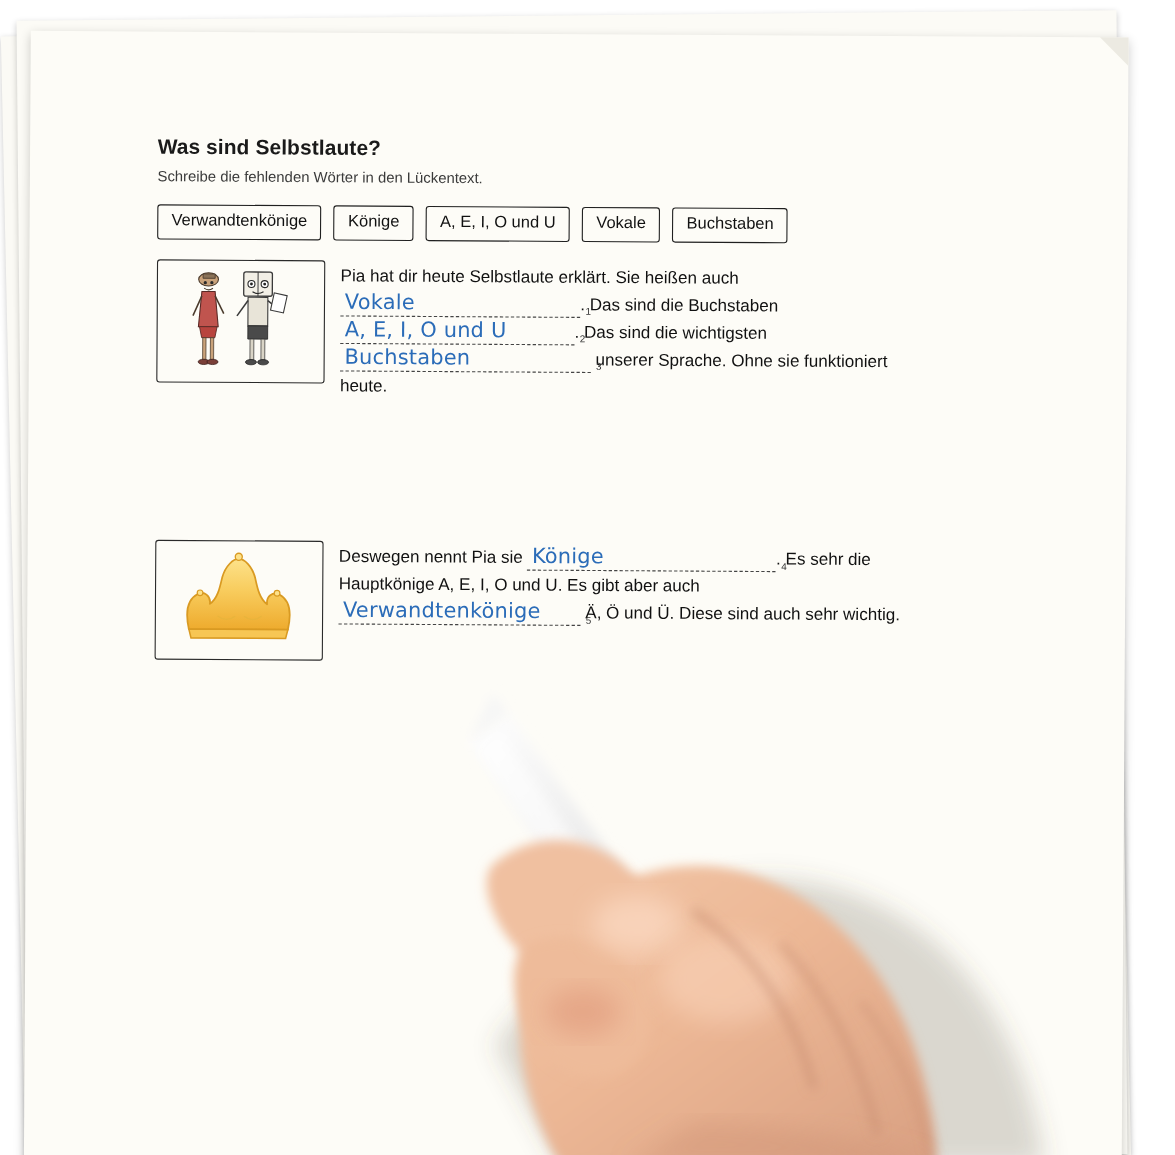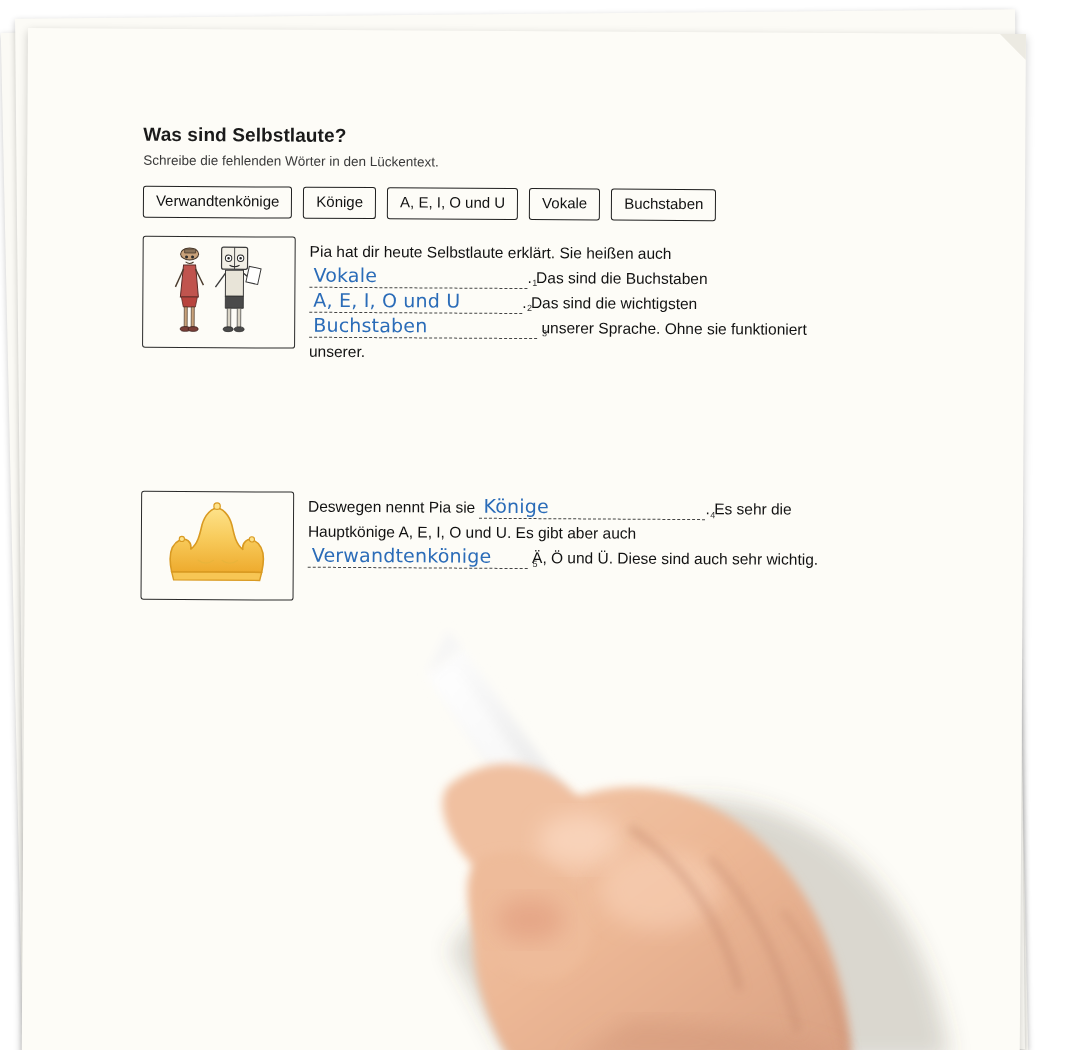--- a/index.html
+++ b/index.html
@@ -248,21 +248,21 @@
           </span><span>. Das sind die Buchstaben</span><br>
           <span class="blank w2">
             <span>A, E, I, O und U</span>
             <span class="num">2</span>
           </span><span>. Das sind die wichtigsten</span><br>
           <span class="blank w3">
             <span>Buchstaben</span>
             <span class="num">3</span>
           </span>
           <span>unserer Sprache. Ohne sie funktioniert</span><br>
-          <span>unserer.</span>
+          <span>heute.</span>
         </div>
       </div>
 
       <div class="spacer"></div>
 
       <div class="block">
 
         <div class="pic-frame crown">
           <svg class="fig-crown" viewBox="0 0 151 107" xmlns="http://www.w3.org/2000/svg">
             <defs>

